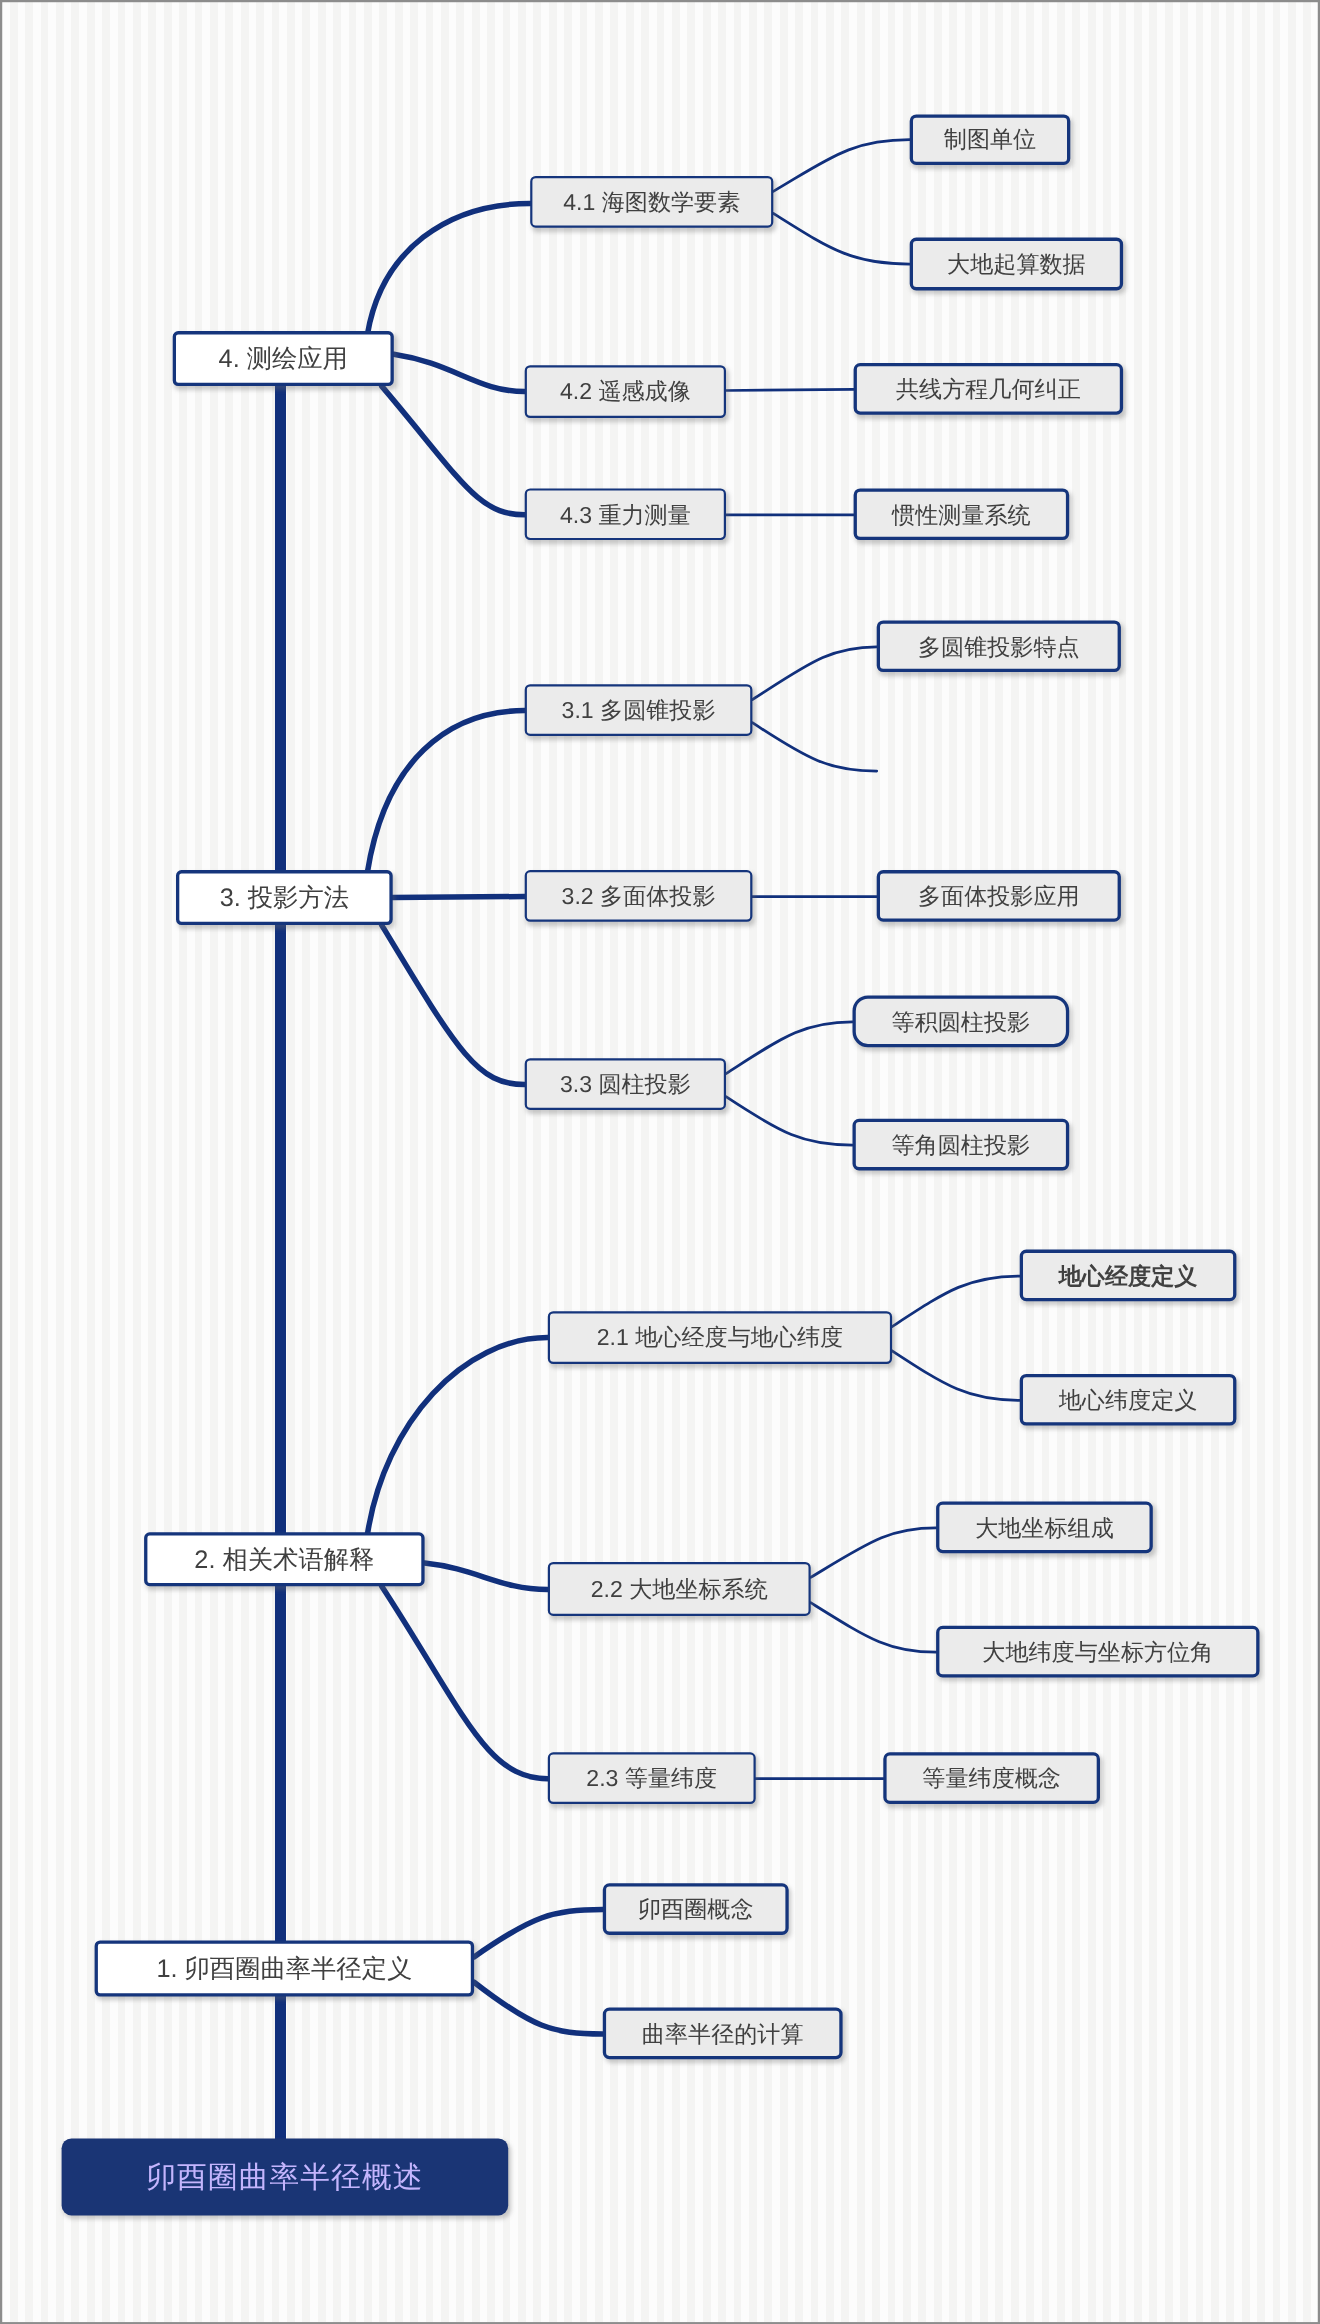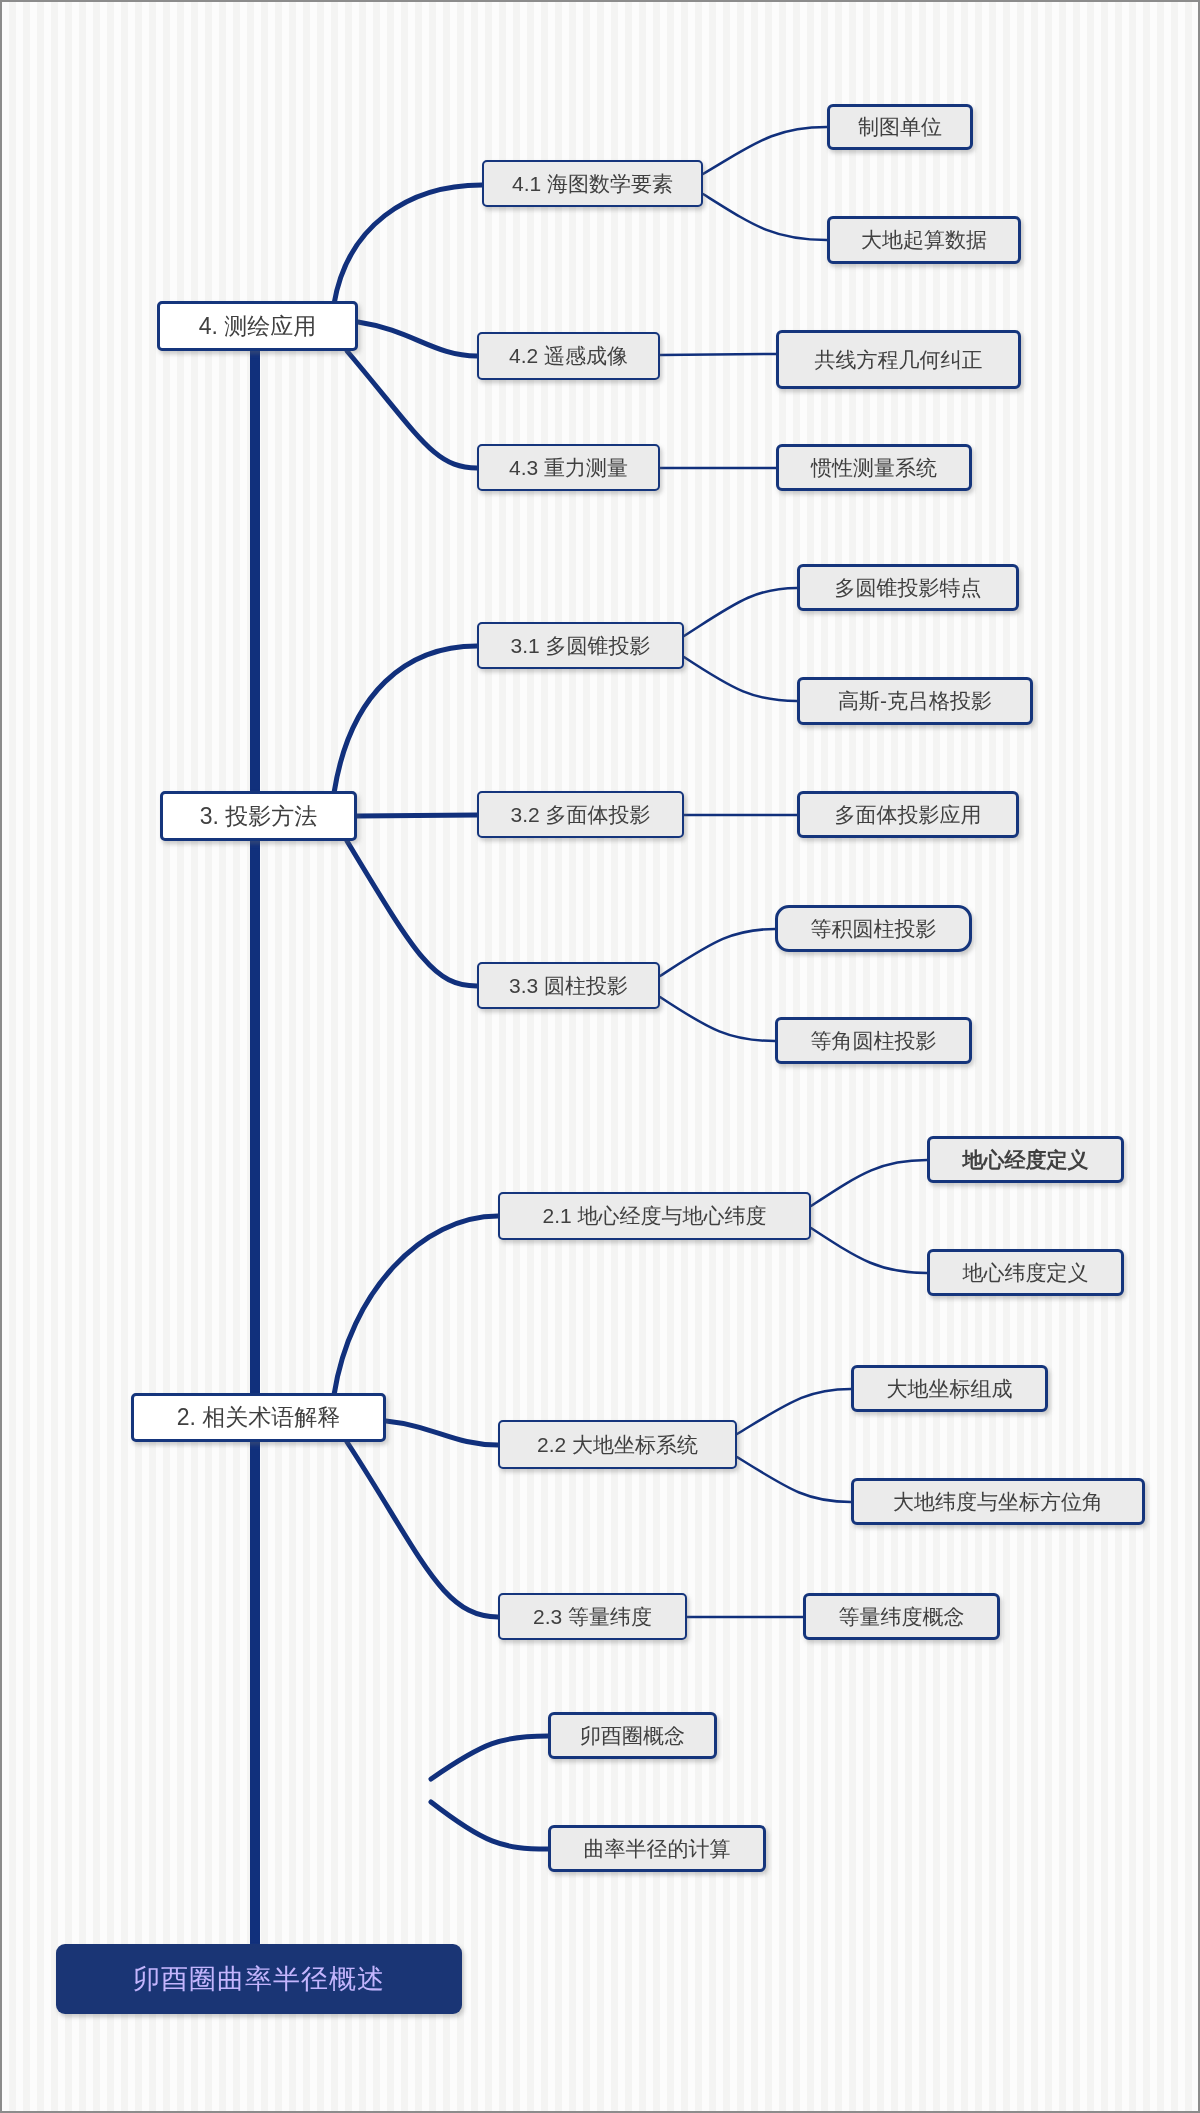--- a/index.html
+++ b/index.html
@@ -77,42 +77,42 @@
 
     <path class="edge edge-thick" d="M 429 1777 C 482 1740, 500 1734, 546 1734"></path>
     <path class="edge edge-thick" d="M 429 1800 C 482 1841, 500 1847, 546 1847"></path>
   </svg>
 
   <div class="node node-branch" style="left:155px;top:299px;width:201px;height:50px;">4. 测绘应用</div>
   <div class="node node-sub" style="left:480px;top:158px;width:221px;height:47px;">4.1 海图数学要素</div>
   <div class="node node-leaf" style="left:825px;top:102px;width:146px;height:46px;">制图单位</div>
   <div class="node node-leaf" style="left:825px;top:214px;width:194px;height:48px;">大地起算数据</div>
   <div class="node node-sub" style="left:475px;top:330px;width:183px;height:48px;">4.2 遥感成像</div>
-  <div class="node node-leaf" style="left:774px;top:328px;width:245px;height:59px;">共线方程几何纠正</div>
+  <div class="node node-leaf" style="left:774px;top:328px;width:245px;height:47px;">共线方程几何纠正</div>
   <div class="node node-sub" style="left:475px;top:442px;width:183px;height:47px;">4.3 重力测量</div>
   <div class="node node-leaf" style="left:774px;top:442px;width:196px;height:47px;">惯性测量系统</div>
 
   <div class="node node-branch" style="left:158px;top:789px;width:197px;height:50px;">3. 投影方法</div>
   <div class="node node-sub" style="left:475px;top:620px;width:207px;height:47px;">3.1 多圆锥投影</div>
   <div class="node node-leaf" style="left:795px;top:562px;width:222px;height:47px;">多圆锥投影特点</div>
-  <div class="node node-leaf" style="left:795px;top:675px;width:236px;height:48px;">高斯-克吕格投影</div>
   <div class="node node-sub" style="left:475px;top:789px;width:207px;height:47px;">3.2 多面体投影</div>
   <div class="node node-leaf" style="left:795px;top:789px;width:222px;height:47px;">多面体投影应用</div>
   <div class="node node-sub" style="left:475px;top:960px;width:183px;height:47px;">3.3 圆柱投影</div>
   <div class="node node-leaf" style="left:773px;top:903px;width:197px;height:47px;border-radius:14px;">等积圆柱投影</div>
   <div class="node node-leaf" style="left:773px;top:1015px;width:197px;height:47px;">等角圆柱投影</div>
 
   <div class="node node-branch" style="left:129px;top:1391px;width:255px;height:49px;">2. 相关术语解释</div>
   <div class="node node-sub" style="left:496px;top:1190px;width:313px;height:48px;">2.1 地心经度与地心纬度</div>
   <div class="node node-leaf" style="left:925px;top:1134px;width:197px;height:47px;font-weight:bold;">地心经度定义</div>
   <div class="node node-leaf" style="left:925px;top:1247px;width:197px;height:47px;">地心纬度定义</div>
   <div class="node node-sub" style="left:496px;top:1418px;width:239px;height:49px;">2.2 大地坐标系统</div>
   <div class="node node-leaf" style="left:849px;top:1363px;width:197px;height:47px;">大地坐标组成</div>
   <div class="node node-leaf" style="left:849px;top:1476px;width:294px;height:47px;">大地纬度与坐标方位角</div>
   <div class="node node-sub" style="left:496px;top:1591px;width:189px;height:47px;">2.3 等量纬度</div>
   <div class="node node-leaf" style="left:801px;top:1591px;width:197px;height:47px;text-align:center;">等量纬度概念</div>
 
+  <div class="node node-branch" style="left:84px;top:1762px;width:345px;height:51px;">1. 卯酉圈曲率半径定义</div>
   <div class="node node-leaf" style="left:546px;top:1710px;width:169px;height:47px;">卯酉圈概念</div>
   <div class="node node-leaf" style="left:546px;top:1823px;width:218px;height:47px;">曲率半径的计算</div>
 
   <div class="node node-root" style="left:54px;top:1942px;width:406px;height:70px;">卯酉圈曲率半径概述</div>
 
 </div>
 
 </body></html>

